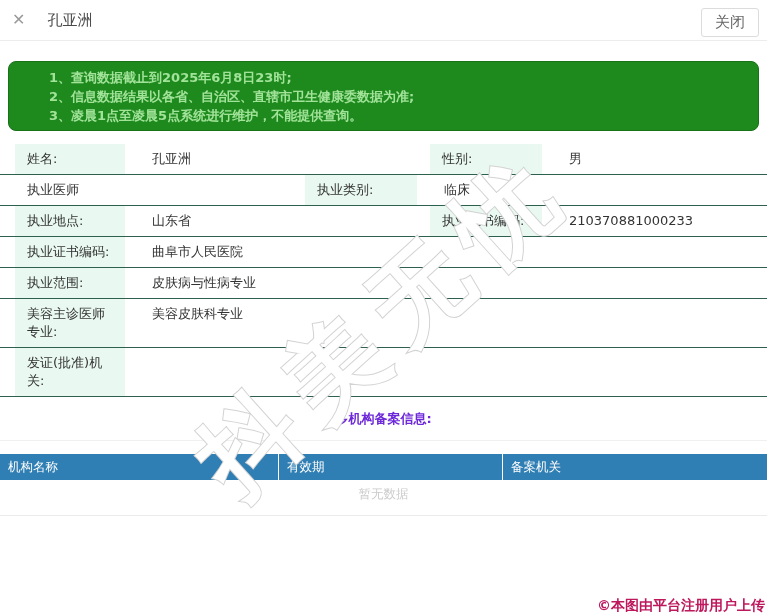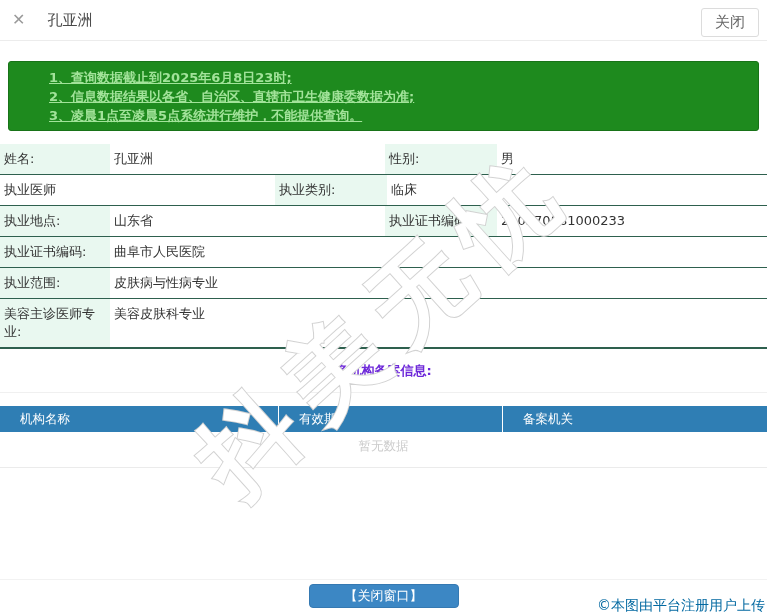--- a/index.html
+++ b/index.html
@@ -43,40 +43,40 @@
     font-size: 15px;
     padding: 4px 13px;
     cursor: pointer;
     font-family: inherit;
   }
   
   .notice {
     margin: 20px 8px 13px 8px;
     background: #1e8a1e;
     border: 1px solid #187318;
-    border-radius: 3px;
+    border-radius: 8px;
     padding: 6px 10px 5px 40px;
     color: #a2e39a;
     font-size: 13px;
     font-weight: bold;
     line-height: 19px;
-    text-decoration: underline;
   }
   
   .info-table { width: 100%; }
   .irow {
     display: flex;
     align-items: stretch;
     border-bottom: 1px solid #2e604e;
   }
   .cell {
-    padding: 6px 4px;
+    padding: 6px 12px;
     font-size: 13px;
     line-height: 18px;
     color: #333;
+    margin-left: 15px;
   }
   .cell.label { background: #e9f8f0; }
   .w1 { width: 110px; flex: 0 0 110px; }
   .w2 { width: 275px; flex: 0 0 275px; }
   .w3 { width: 112px; flex: 0 0 112px; }
   .grow { flex: 1 1 auto; }
   
   .section-title {
     text-align: center;
     font-size: 13px;
@@ -87,21 +87,21 @@
   .faint-line { border-top: 1px solid #f0f0f0; margin-bottom: 13px; }
   
   .rec-header {
     display: flex;
     background: #2f7eb4;
     height: 26px;
     line-height: 26px;
     color: #fff;
     font-size: 12.5px;
   }
-  .rec-header .hcell { padding-left: 20px; overflow: hidden; font-family: Liberation Serif, serif; }
+  .rec-header .hcell { padding-left: 8px; overflow: hidden; font-family: Liberation Serif, serif; }
   .hc1 { width: 278px; flex: 0 0 278px; }
   .hc2 { width: 224px; flex: 0 0 224px; border-left: 1px solid #fff; }
   .hc3 { flex: 1 1 auto; border-left: 1px solid #fff; }
   .rec-empty {
     height: 36px;
     line-height: 28px;
     text-align: center;
     color: #ccc;
     font-size: 12.5px;
     border-bottom: 1px solid #ebebeb;
@@ -142,22 +142,22 @@
     -webkit-text-stroke: 2px #d2d2d2;
     paint-order: stroke fill;
     pointer-events: none;
     z-index: 5;
   }
   .wm-copyright {
     position: absolute;
     right: 2px;
     bottom: 1px;
     font-size: 14px;
-    font-weight: normal;
-    color: #0369a1;
+    font-weight: bold;
+    color: #be185d;
     text-shadow: 1px 0 0 #fff, -1px 0 0 #fff, 0 1px 0 #fff, 0 -1px 0 #fff,
                  1px 1px 0 #fff, -1px -1px 0 #fff, 1px -1px 0 #fff, -1px 1px 0 #fff;
     z-index: 6;
     pointer-events: none;
   }
 </style>
 </head>
 <body>
 
 <div class="topbar">
@@ -196,20 +196,21 @@
   </div>
   <div class="irow">
     <div class="cell label w1">执业范围:</div>
     <div class="cell value grow">皮肤病与性病专业</div>
   </div>
   <div class="irow">
     <div class="cell label w1">美容主诊医师专业:</div>
     <div class="cell value grow">美容皮肤科专业</div>
   </div>
   <div class="irow">
+    <div class="cell label w1">发证(批准)机关:</div>
   </div>
 </div>
 
 <div class="section-title">多机构备案信息:</div>
 <div class="faint-line"></div>
 
 <div>
   <div class="rec-header">
     <div class="hcell hc1">机构名称</div>
     <div class="hcell hc2">有效期</div>

